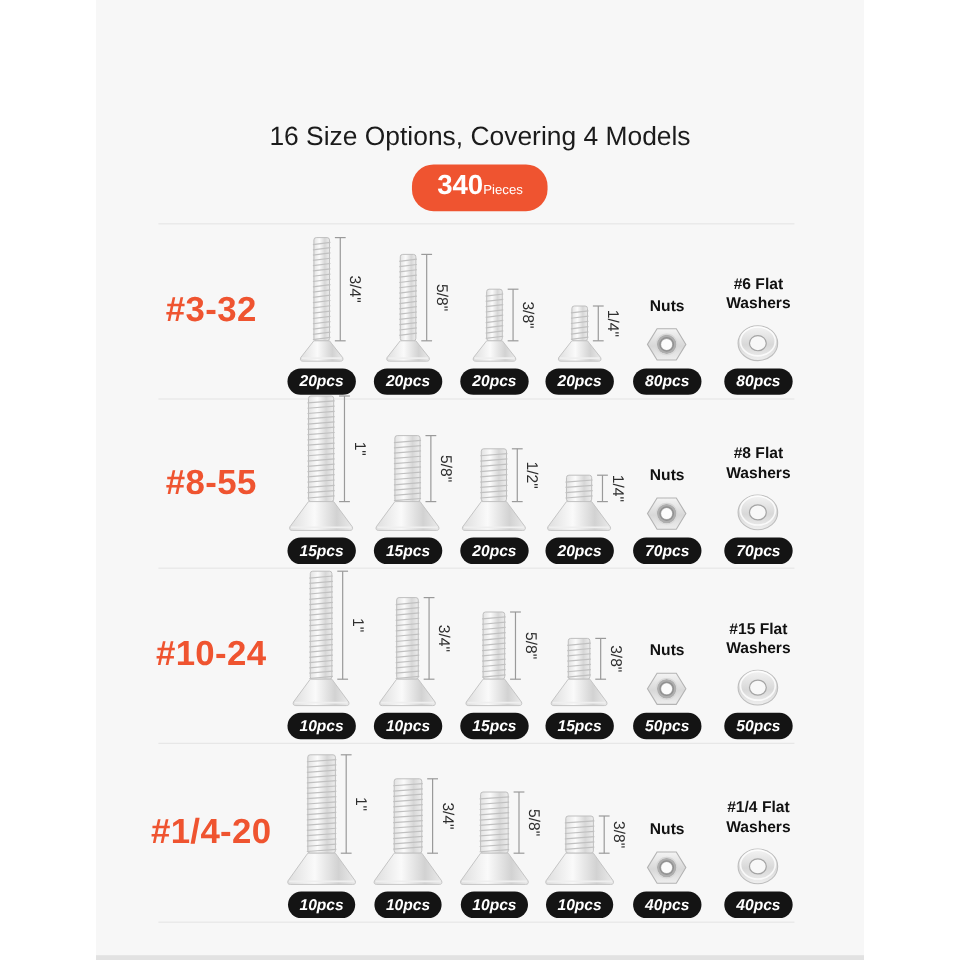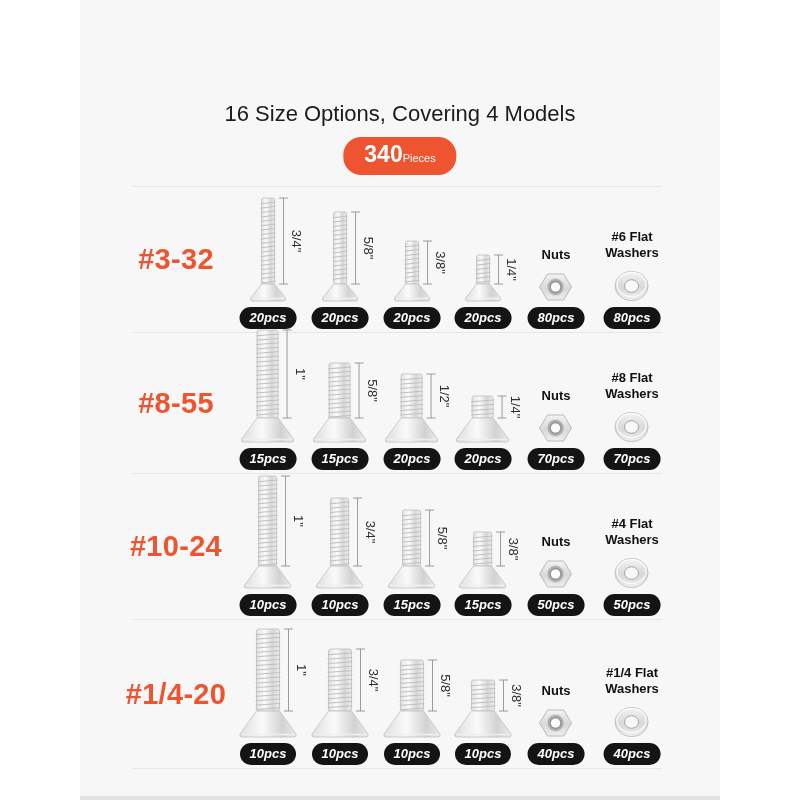--- a/index.html
+++ b/index.html
@@ -431,21 +431,21 @@
           <svg width="34" height="30" class="art">
             <polygon points="1,15 9,2 25,2 33,15 25,28 9,28" fill="url(#gMetal)" stroke="#b3b3b3" stroke-width="0.9"></polygon>
             <circle cx="17" cy="15" r="8.2" fill="#aeaeae"></circle>
             <circle cx="17" cy="15" r="8.6" fill="none" stroke="#d8d8d8" stroke-width="1"></circle>
             <circle cx="17" cy="15" r="4.6" fill="#fcfcfc"></circle>
             <circle cx="17" cy="15" r="5.6" fill="none" stroke="#8f8f8f" stroke-width="1"></circle>
           </svg>
           <div class="pill">50pcs</div>
         </div>
         <div class="cell" style="left: 632px; bottom: 3px;">
-          <div class="hw-label"><span>#4 Flat</span><br><span>Washers</span></div>
+          <div class="hw-label"><span>#15 Flat</span><br><span>Washers</span></div>
           <svg width="36" height="32" class="art">
             <ellipse cx="18" cy="16" rx="16.5" ry="14.5" fill="url(#gMetal)" stroke="#bdbdbd" stroke-width="0.9"></ellipse>
             <ellipse cx="18" cy="14.5" rx="14.5" ry="12" fill="none" stroke="#ffffff" stroke-width="1.4" opacity="0.8"></ellipse>
             <ellipse cx="18" cy="16" rx="7" ry="6.3" fill="#f8f8f8" stroke="#a4a4a4" stroke-width="1"></ellipse>
           </svg>
           <div class="pill">50pcs</div>
         </div>
       </div>
       <div class="row" style="top: 619px; height: 149px;">
         <div class="row-label">#1/4-20</div>

